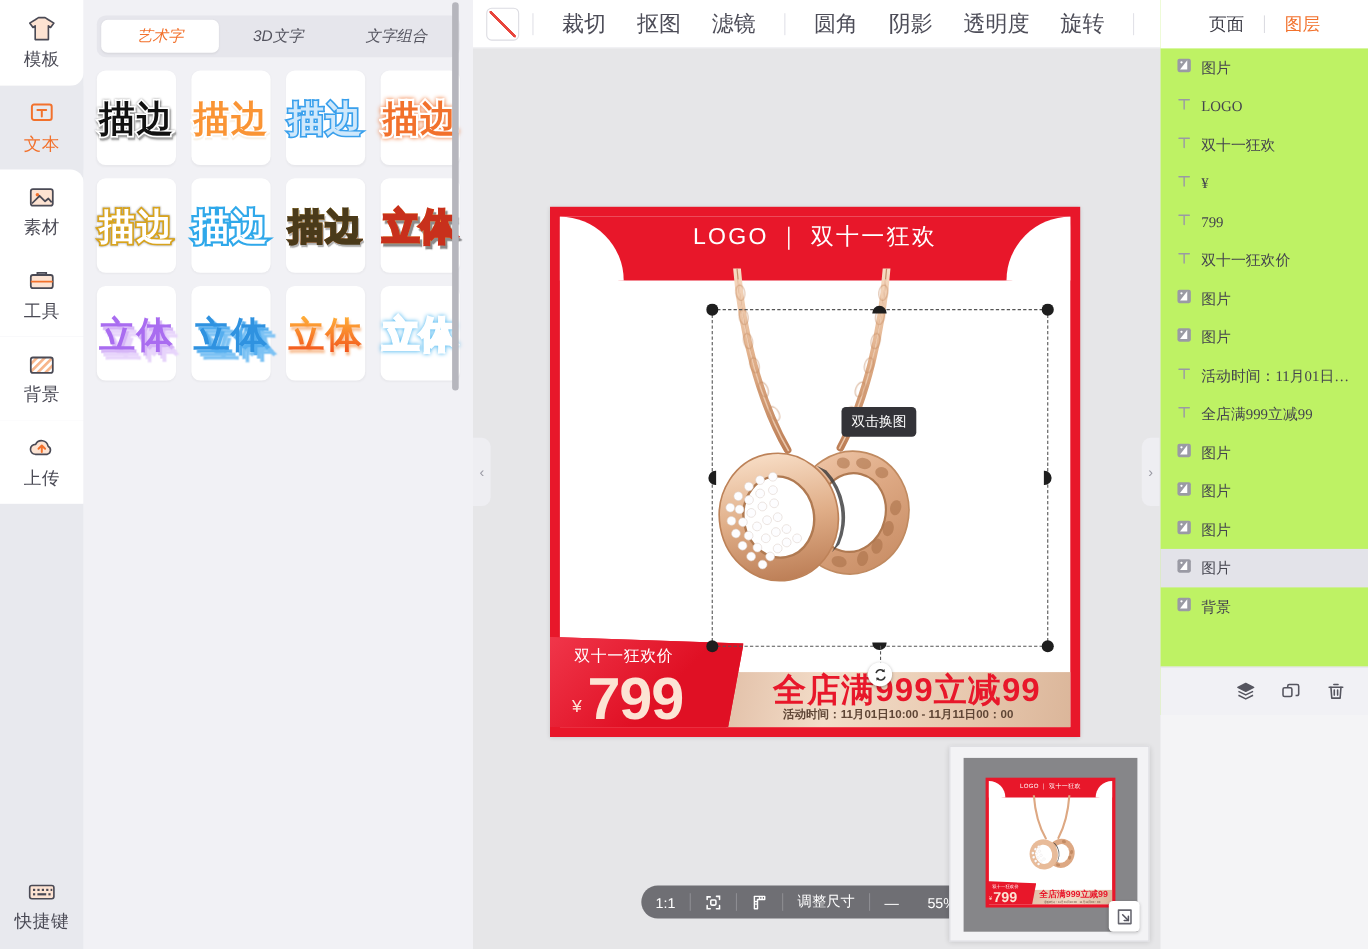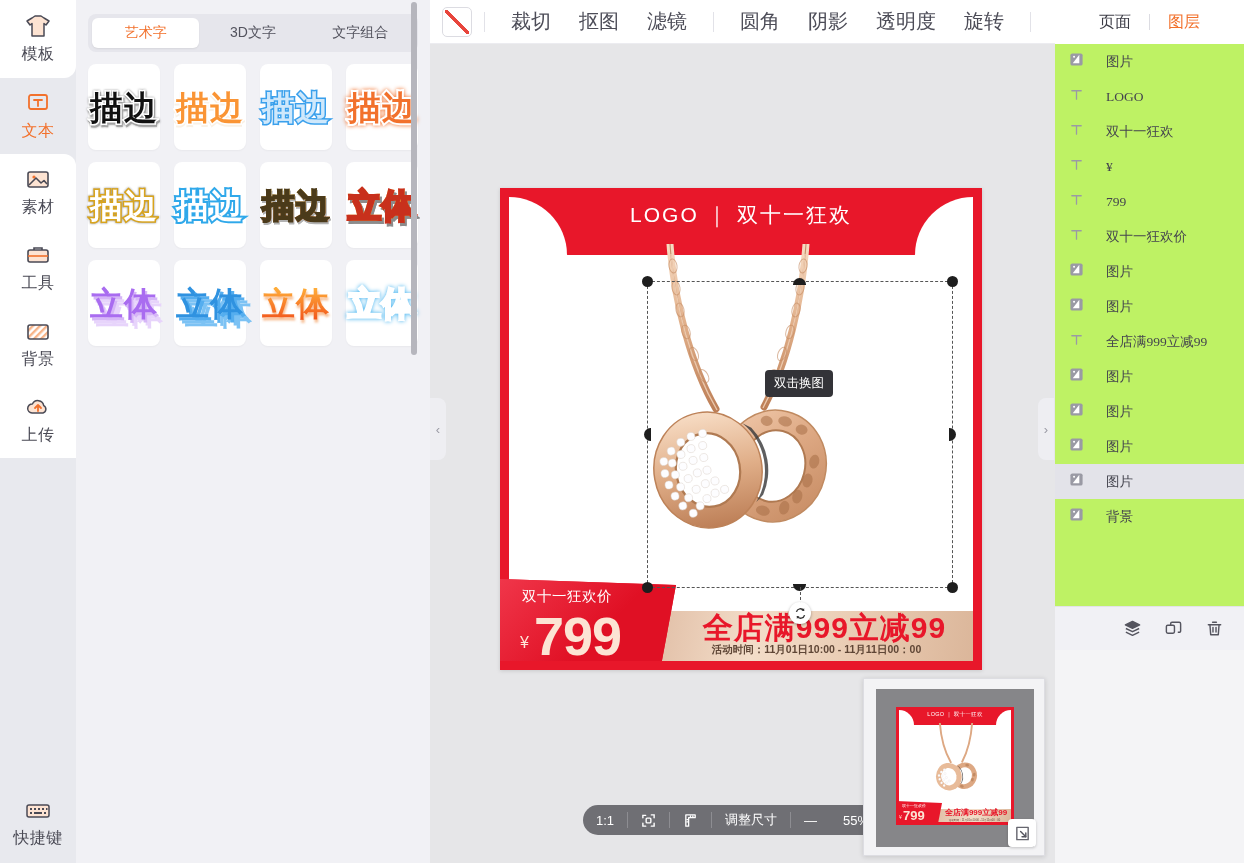--- a/index.html
+++ b/index.html
@@ -37,21 +37,21 @@
   .panel-presets { padding: 22px 14px 6px; text-align: center; }
   .p-title { font-size: 27px; font-weight: bold; color: #555560; line-height: 1.5;
              padding: 6px 0; cursor: pointer; }
   .p-sub   { font-size: 20px; font-weight: bold; color: #555560; line-height: 1.5;
              padding: 6px 0; cursor: pointer; }
   .p-body  { font-size: 18px; color: #6a6a76; line-height: 1.5;
              padding: 6px 0 2px; cursor: pointer; }
 
   .tabs {
     margin: 14px 12px 0; height: 38px; background: #e6e6ec; border-radius: 8px;
-    display: flex; align-items: center; padding: 4px;
+    display: flex; align-items: center; padding: 4px; font-style: italic;
   }
   .tab {
     flex: 1; height: 30px; display: flex; align-items: center; justify-content: center;
     font-size: 14px; color: #53535e; border-radius: 6px; cursor: pointer;
   }
   .tab.active { background: #fff; color: #f2712c; box-shadow: 0 1px 2px rgba(0,0,0,.07); }
 
   .grid {
     margin: 12px 12px 0; display: grid; grid-template-columns: 1fr 1fr 1fr 1fr;
     gap: 12px 14px;
@@ -274,21 +274,21 @@
     font-family: Liberation Serif, serif;
   }
   .rp-tabs {
     height: 44px; background: #fff; display: flex; align-items: center;
     justify-content: center; gap: 0;
   }
   .rp-tab { font-size: 16px; color: #3c3c46; padding: 0 18px; cursor: pointer; }
   .rp-tab.active { color: #f2712c; text-align: center; }
   .rp-tab-div { width: 1px; height: 16px; background: #dcdce2; }
   .layer {
-    height: 35px; display: flex; align-items: center; padding: 0 14px; gap: 22px;
+    height: 35px; display: flex; align-items: center; padding: 0 14px; gap: 8px;
     cursor: pointer;
   }
   .layer.selected { background: #e3e3e9; }
   .layer-lbl { font-size: 13.5px; color: #44444e; overflow: hidden;
                text-overflow: ellipsis; white-space: nowrap; }
   .rp-footer {
     position: absolute; left: 0; bottom: 0; width: 189px; height: 44px;
     background: #f1f1f5; border-top: 1px solid #e3e3e8;
     display: flex; align-items: center; justify-content: flex-end; gap: 22px;
     padding-right: 20px;
@@ -744,20 +744,26 @@
               <rect x="1.5" y="1.5" width="13" height="13" rx="2" fill="#9a9aa4"></rect>
               <path d="M4 12 L11 3 L11 12 Z" fill="#fff"></path>
               <circle cx="5.4" cy="5" r="1.1" fill="#fff"></circle>
             </svg></span>
           <span class="layer-lbl">图片</span>
         </div>
       <div class="layer">
           <span><svg width="15" height="15" viewBox="0 0 16 16" stroke="#9a9aa4" stroke-width="1.4" stroke-linecap="round">
               <path d="M3 4 H13 M8 4 V13"></path>
             </svg></span>
+          <span class="layer-lbl">活动时间：11月01日…</span>
+        </div>
+      <div class="layer">
+          <span><svg width="15" height="15" viewBox="0 0 16 16" stroke="#9a9aa4" stroke-width="1.4" stroke-linecap="round">
+              <path d="M3 4 H13 M8 4 V13"></path>
+            </svg></span>
           <span class="layer-lbl">全店满999立减99</span>
         </div>
       <div class="layer">
           <span><svg width="15" height="15" viewBox="0 0 16 16">
               <rect x="1.5" y="1.5" width="13" height="13" rx="2" fill="#9a9aa4"></rect>
               <path d="M4 12 L11 3 L11 12 Z" fill="#fff"></path>
               <circle cx="5.4" cy="5" r="1.1" fill="#fff"></circle>
             </svg></span>
           <span class="layer-lbl">图片</span>
         </div>

